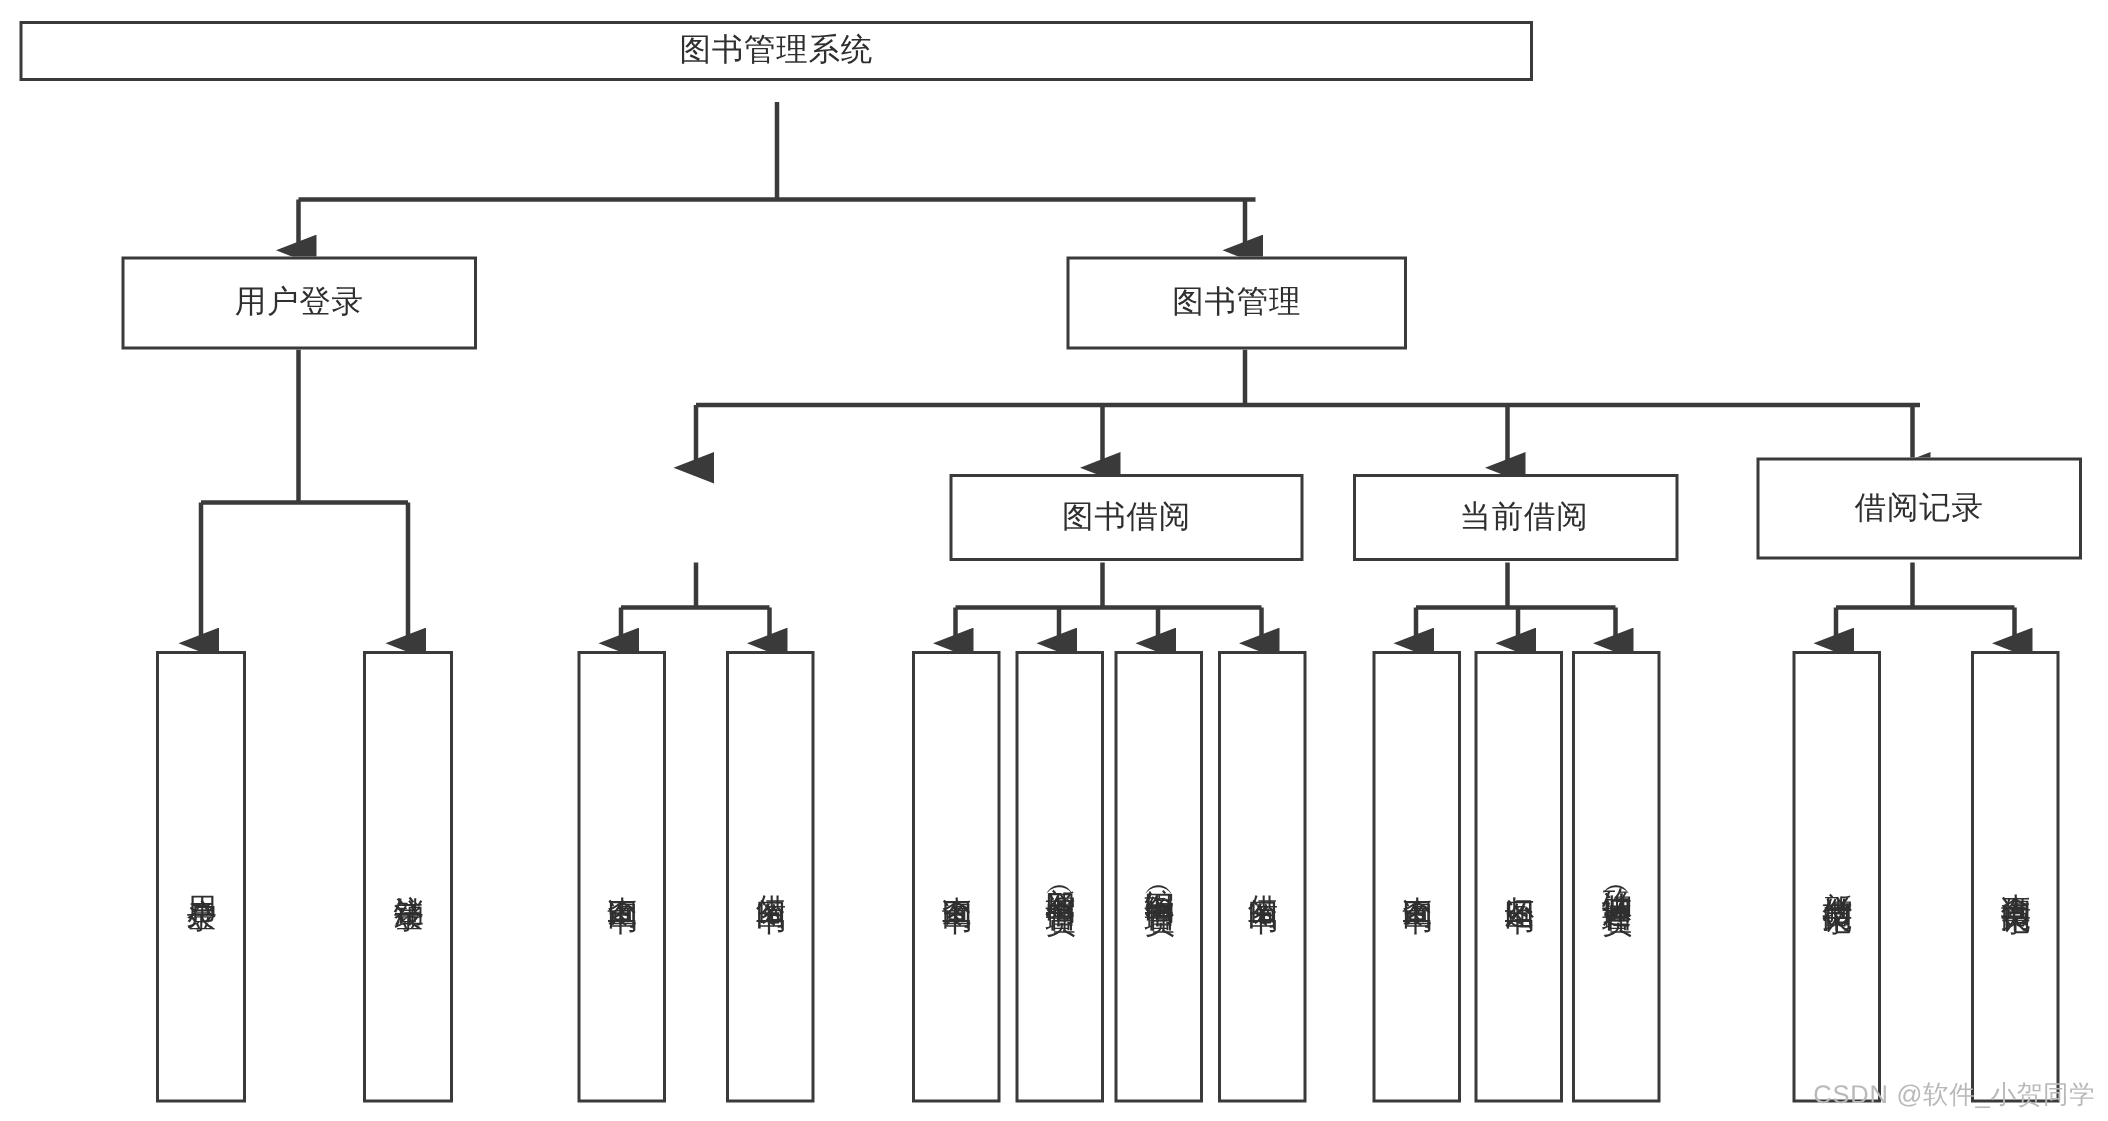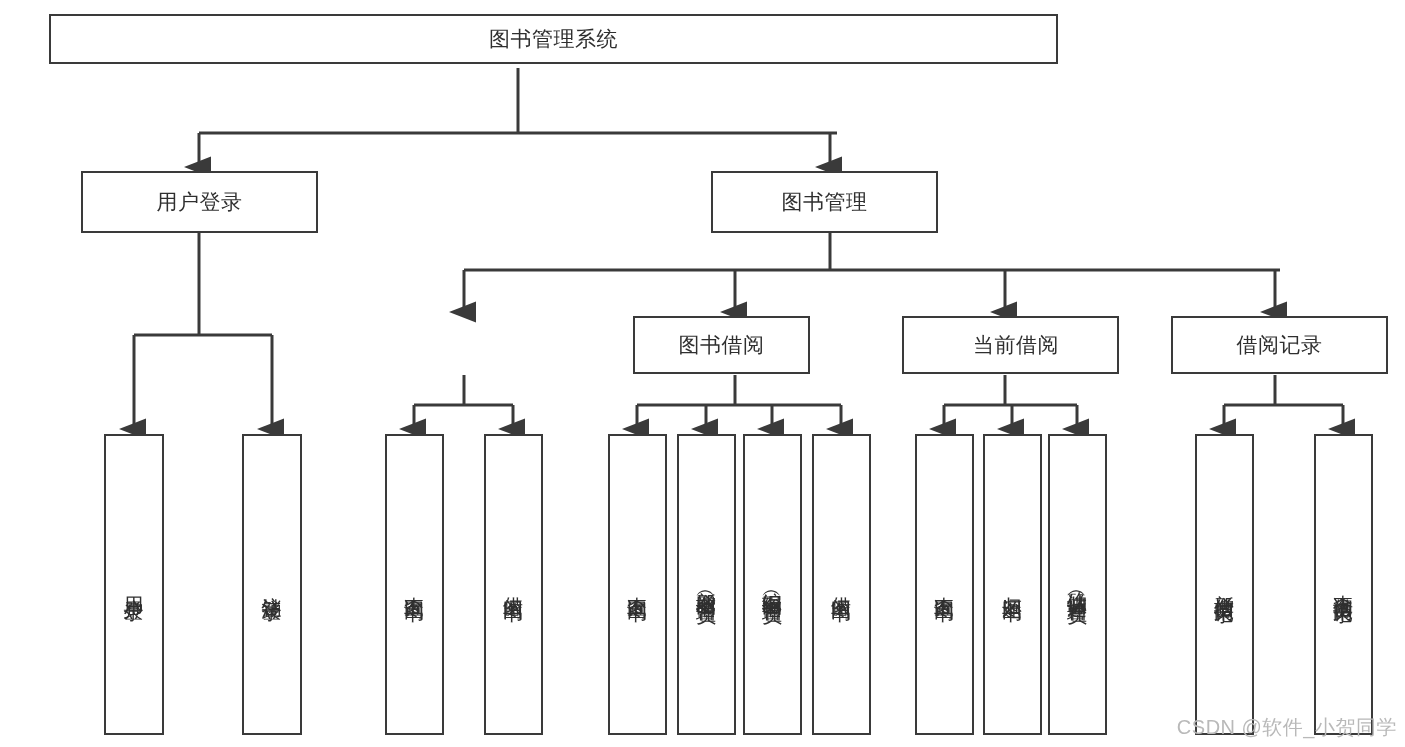--- a/index.html
+++ b/index.html
@@ -47,21 +47,21 @@
     font-size: 20px;
     letter-spacing: 2px;
     line-height: 1.0;
     white-space: normal;
     max-height: 100%;
   }
   .watermark {
     position: absolute;
     right: 8px;
     bottom: 6px;
-    font-size: 20px;
+    font-size: 17px;
     color: #b9b9b9;
     letter-spacing: 0.5px;
     white-space: nowrap;
     pointer-events: none;
   }
 </style>
 </head>
 <body>
 
 <div id="canvas">
@@ -109,38 +109,38 @@
       <path d="M1012,405 L1012,428" marker-end="url(#arrow)"></path>
       <path d="M1077,405 L1077,428" marker-end="url(#arrow)"></path>
 
       <path d="M1275,375 L1275,405"></path>
       <path d="M1224,405 L1343,405"></path>
       <path d="M1224,405 L1224,428" marker-end="url(#arrow)"></path>
       <path d="M1343,405 L1343,428" marker-end="url(#arrow)"></path>
     </g>
   </svg>
 
-  <div class="node-box" style="left:13px; top:14px; width:1009px; height:50px;margin-left:36px;">
+  <div class="node-box" style="left:13px; top:14px; width:1009px; height:40px;">
     <span class="node-label">图书管理系统</span>
   </div>
 
   <div class="node-box" style="left:81px; top:171px; width:237px; height:62px;">
     <span class="node-label">用户登录</span>
   </div>
   <div class="node-box" style="left:711px; top:171px; width:227px; height:62px;">
     <span class="node-label">图书管理</span>
   </div>
 
-  <div class="node-box" style="left:633px; top:316px; width:177px; height:58px;">
+  <div class="node-box" style="left:633px; top:316px; width:236px; height:58px;">
     <span class="node-label">图书借阅</span>
   </div>
   <div class="node-box" style="left:902px; top:316px; width:217px; height:58px;padding-left:11px;">
     <span class="node-label">当前借阅</span>
   </div>
-  <div class="node-box" style="left:1171px; top:316px; width:217px; height:58px;text-align:center;">
+  <div class="node-box" style="left:1171px; top:305px; width:217px; height:68px;text-align:center;">
     <span class="node-label">借阅记录</span>
   </div>
 
   <div class="node-box" style="left:104px; top:434px; width:60px; height:301px;">
     <span class="node-label vertical">用户登录</span>
   </div>
   <div class="node-box" style="left:242px; top:434px; width:60px; height:301px;">
     <span class="node-label vertical">注销登录</span>
   </div>
 

